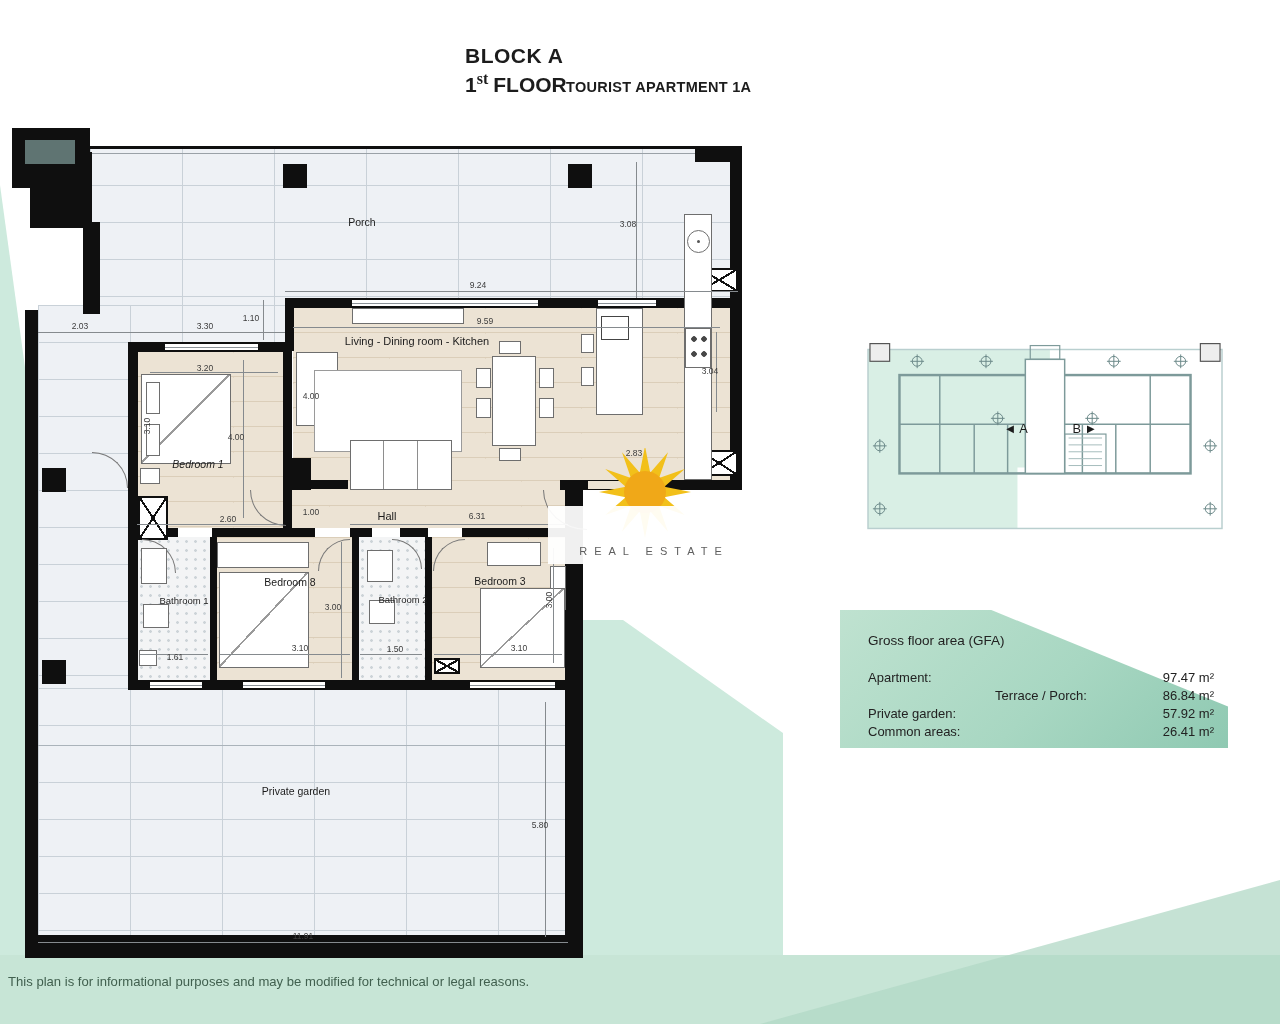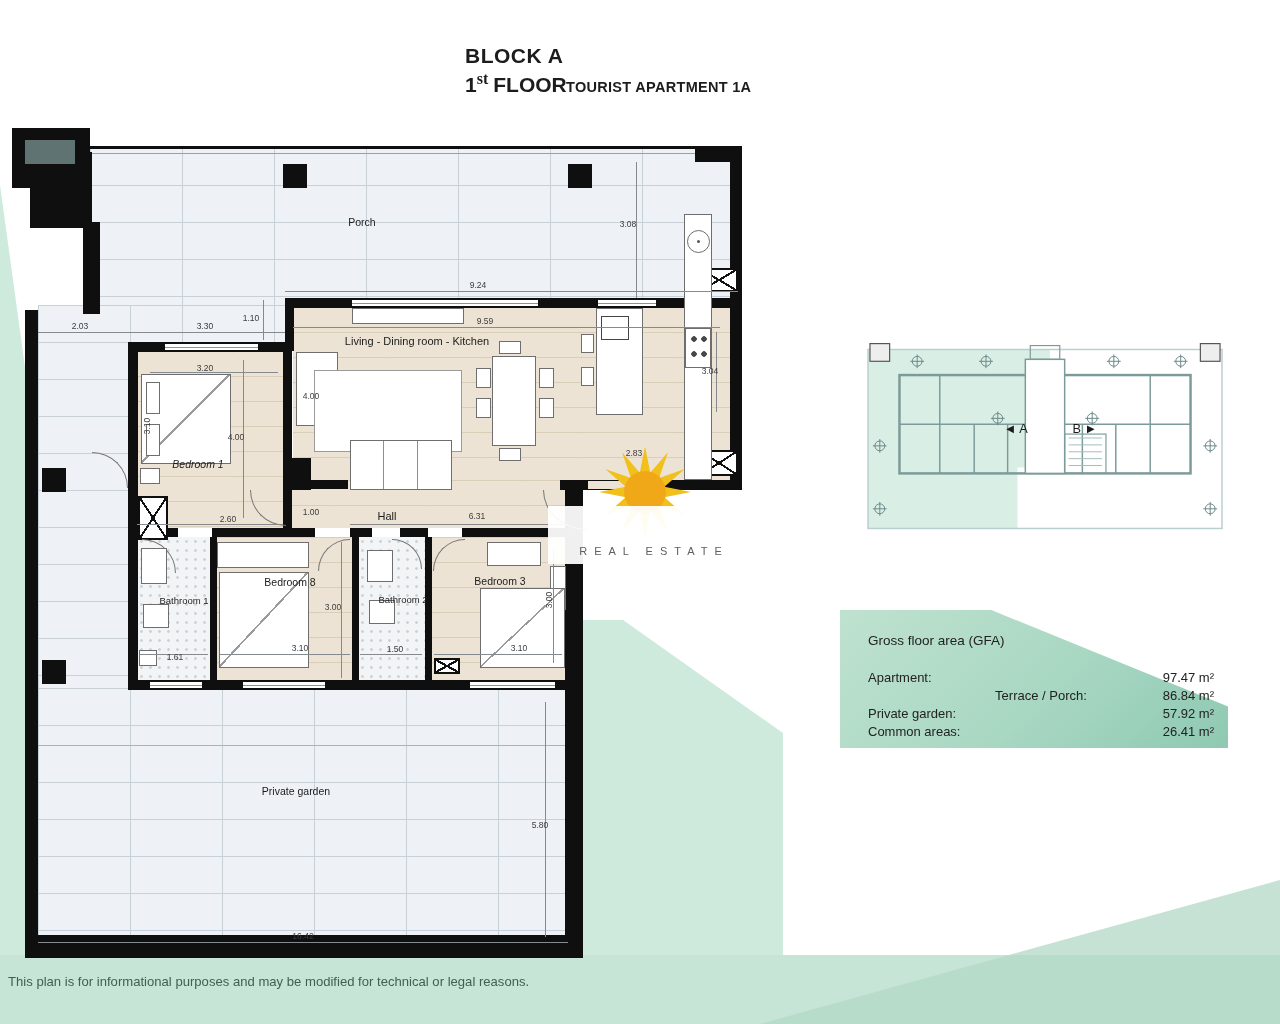--- a/index.html
+++ b/index.html
@@ -244,21 +244,21 @@
         <span class="dim" style="left: 228px; top: 519px; transform: translate(-50%, -50%) rotate(0deg);">2.60</span>
         <span class="dim" style="left: 311px; top: 512px; transform: translate(-50%, -50%) rotate(0deg);">1.00</span>
         <span class="dim" style="left: 437px; top: 516px; transform: translate(-50%, -50%) rotate(0deg); margin-left: 40px;">6.31</span>
         <span class="dim" style="left: 333px; top: 607px; transform: translate(-50%, -50%) rotate(0deg);">3.00</span>
         <span class="dim" style="left: 175px; top: 648px; transform: translate(-50%, -50%) rotate(0deg); margin-top: 9px;">1.61</span>
         <span class="dim" style="left: 300px; top: 648px; transform: translate(-50%, -50%) rotate(0deg);">3.10</span>
         <span class="dim" style="left: 395px; top: 649px; transform: translate(-50%, -50%) rotate(0deg);">1.50</span>
         <span class="dim" style="left: 549px; top: 600px; transform: translate(-50%, -50%) rotate(-90deg);">3.00</span>
         <span class="dim" style="left: 519px; top: 648px; transform: translate(-50%, -50%) rotate(0deg);">3.10</span>
         <span class="dim" style="left: 540px; top: 817px; transform: translate(-50%, -50%) rotate(0deg); margin-top: 8px;">5.80</span>
-        <span class="dim" style="left: 303px; top: 936px; transform: translate(-50%, -50%) rotate(0deg);">16.42</span>
+        <span class="dim" style="left: 303px; top: 936px; transform: translate(-50%, -50%) rotate(0deg);">11.91</span>
       </div>
   </div>
 
   <div class="abs" style="left:545px;top:448px;width:200px;height:120px;">
     <svg width="200" height="95" viewBox="0 0 200 95" style="position:absolute;left:0;top:0;">
       <polygon fill="#f2c01a" points="146,44 119.3,38.8 139.8,21 114.1,29.9 123,4.2 105.2,24.7 100,-2 94.8,24.7 77,4.2 85.9,29.9 60.2,21 80.7,38.8 54,44 80.7,49.2 60.2,67 85.9,58.1 77,83.8 94.8,63.3 100,90 105.2,63.3 123,83.8 114.1,58.1 139.8,67 119.3,49.2"></polygon>
       <circle cx="100" cy="44" r="21" fill="#f0a818"></circle>
     </svg>
     <div class="logo-box" style="left:3px;top:58px;"></div>
     <div class="logo-tag" style="left:3px;top:97px;padding-left:7px;">REAL ESTATE</div>

